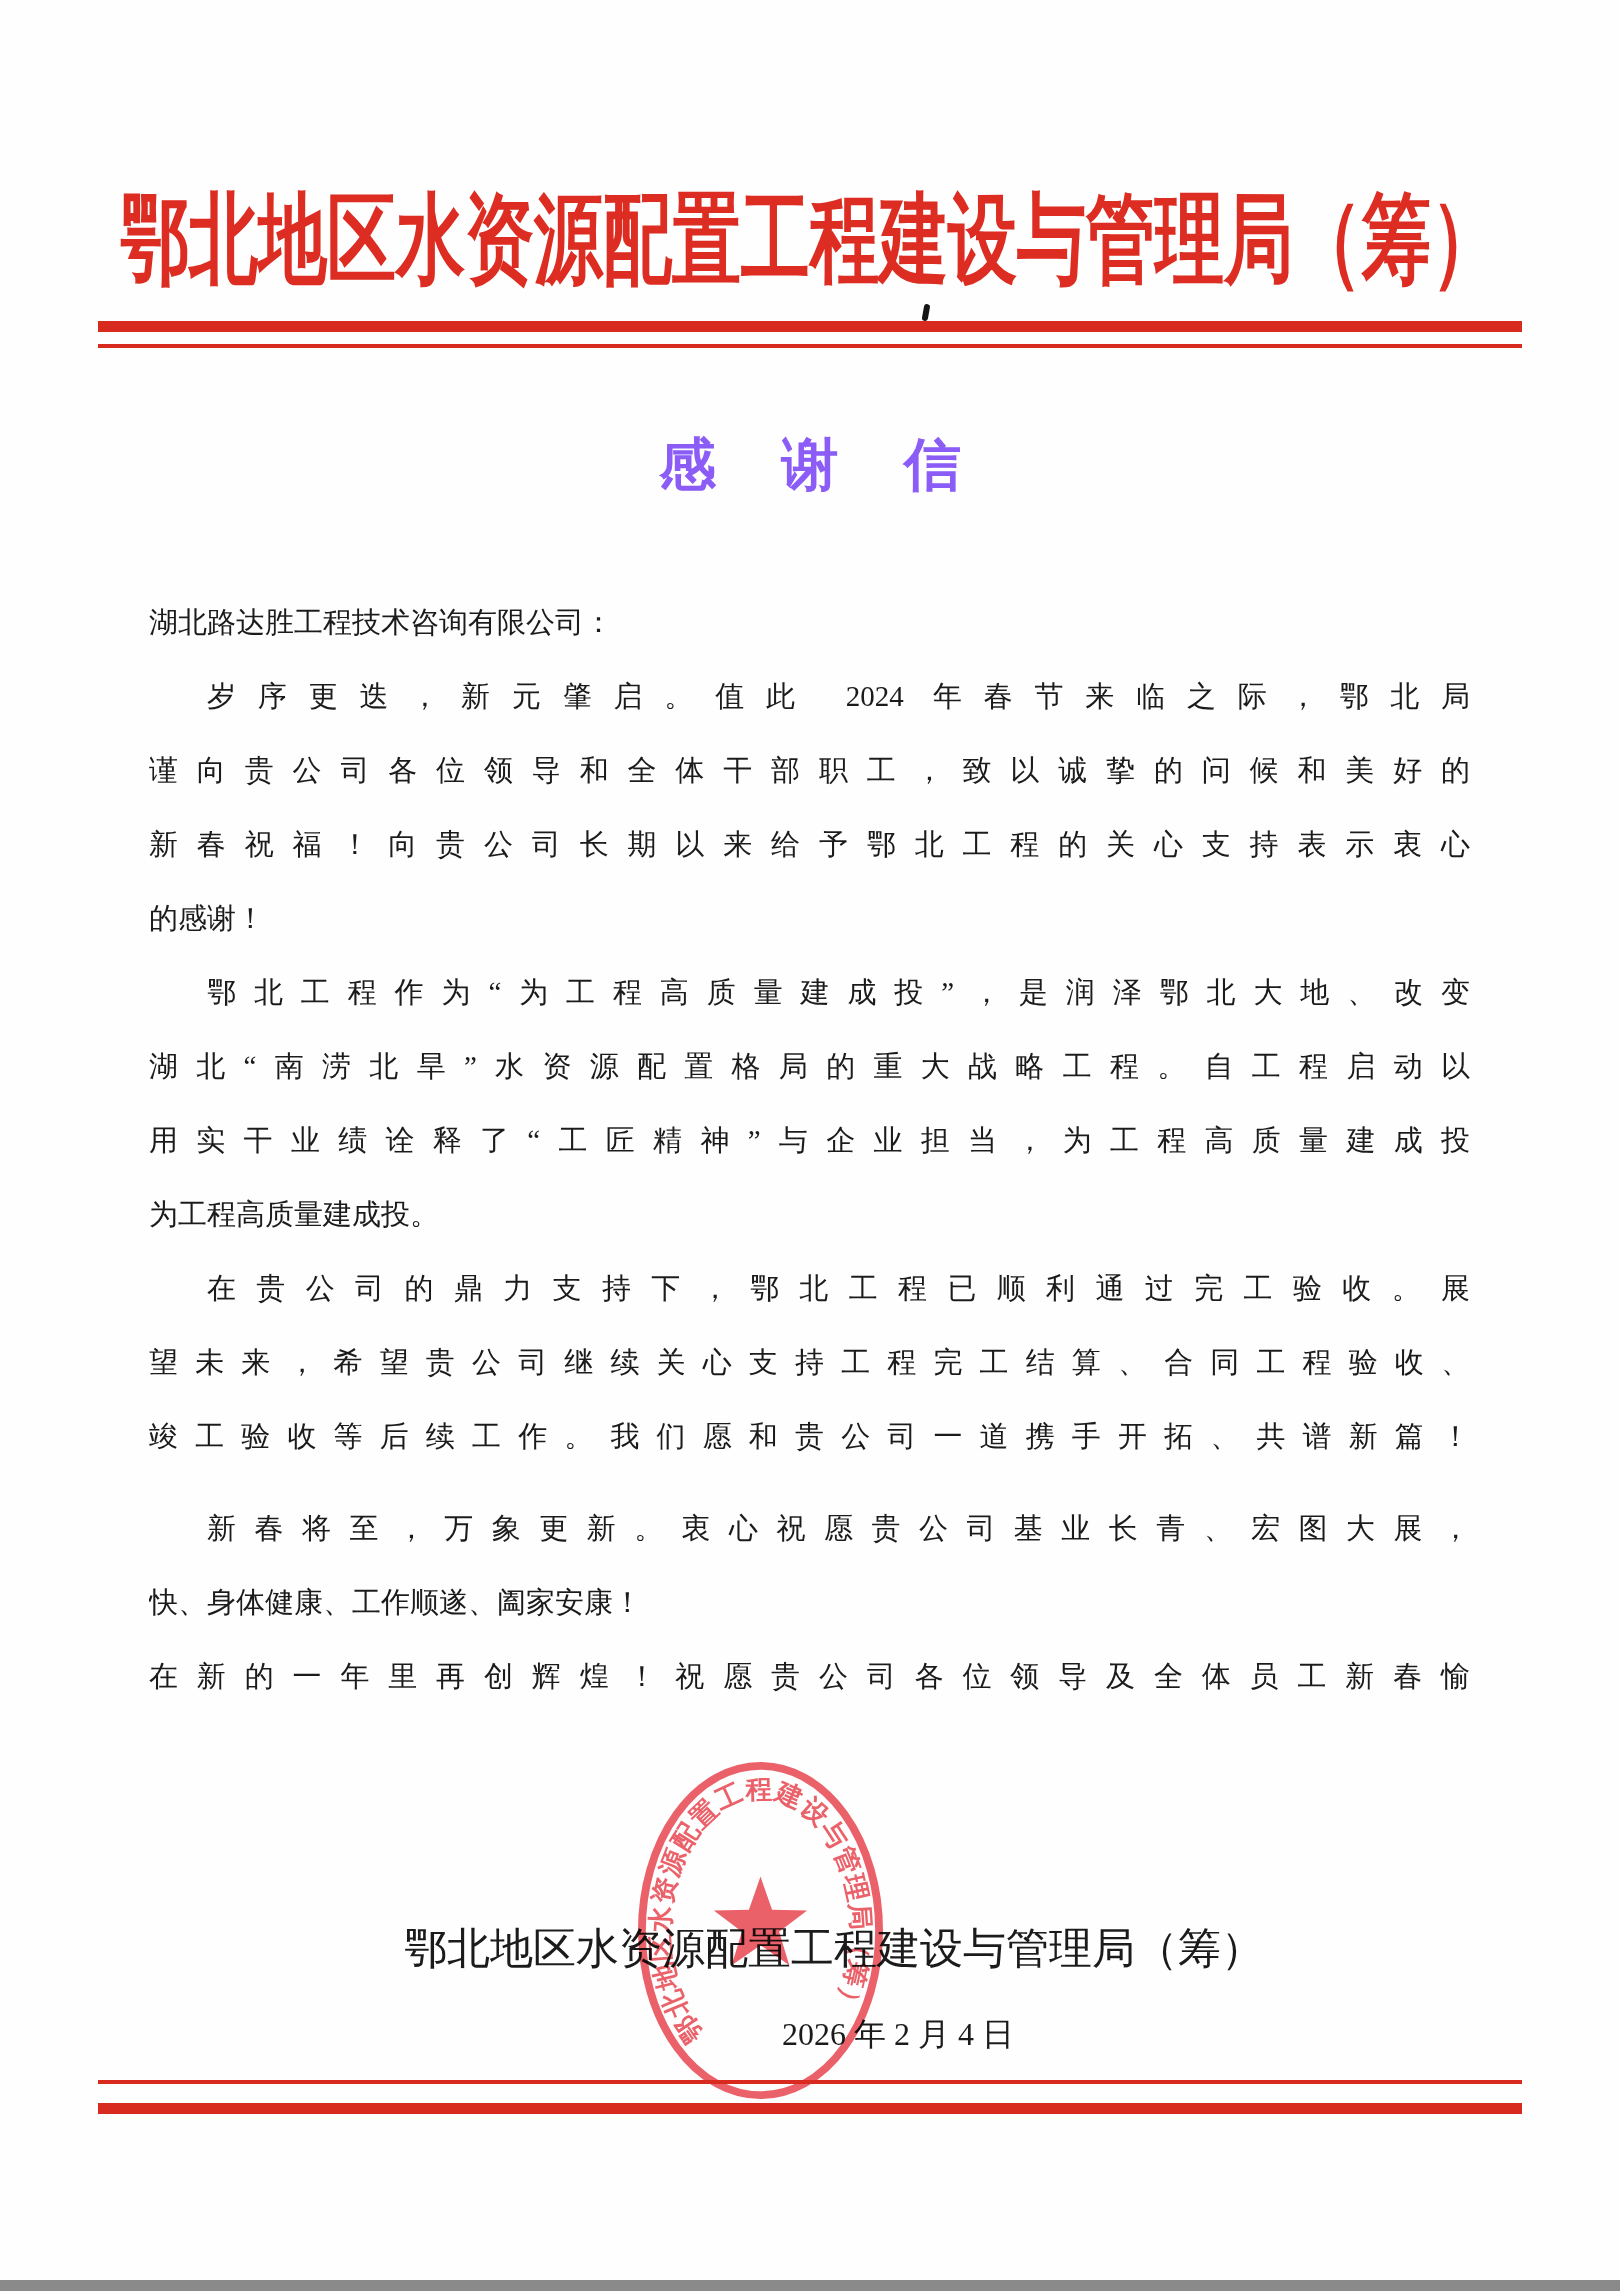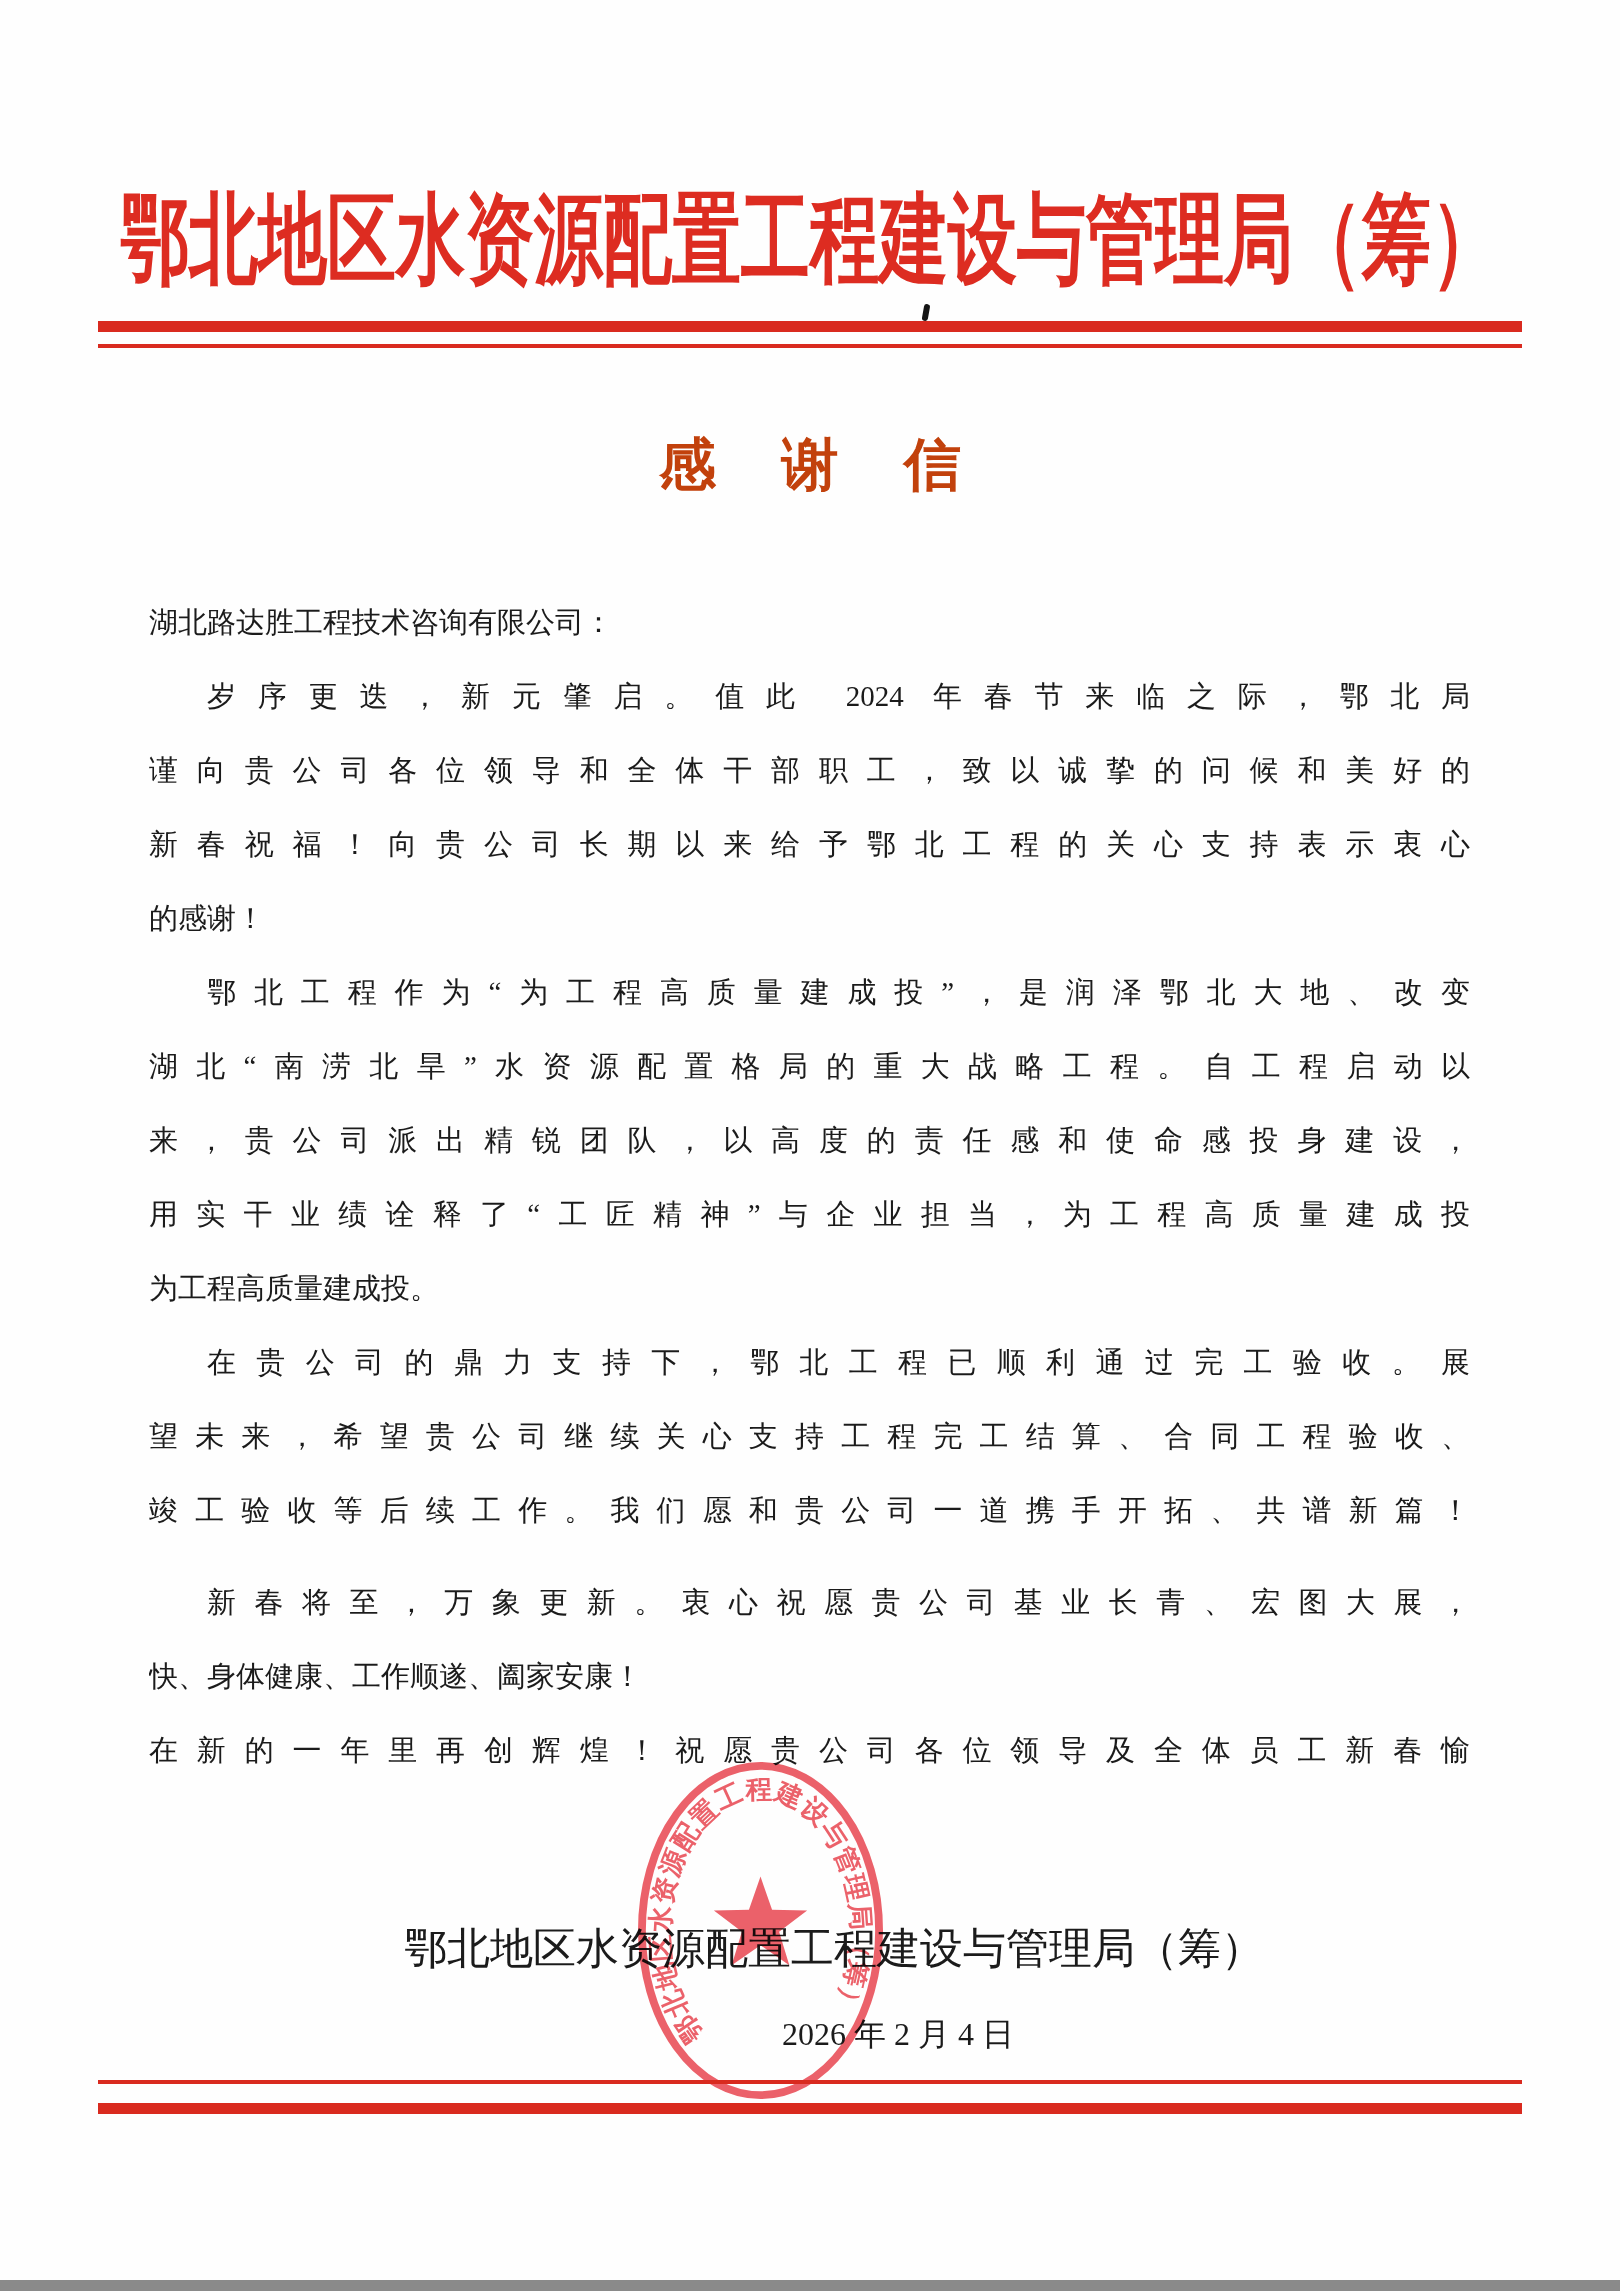--- a/index.html
+++ b/index.html
@@ -27,21 +27,21 @@
   .rule-f-thin{top:2080px;height:3.9px;}
   .rule-f-thick{top:2103px;height:10.8px;}
   .ink-speck{
     position:absolute;top:304px;left:923px;width:5.9px;height:16.7px;
     background:#151515;border-radius:2.9px;transform:rotate(10deg);
   }
   
   .letter-title{
     position:absolute;top:427px;left:0;width:100%;
     margin:0;text-align:center;
-    font-size:57px;font-weight:bold;color:#c2410c;
+    font-size:57px;font-weight:bold;color:#8b5cf6;
     letter-spacing:1.15em;text-indent:1.15em;
     white-space:nowrap;
   }
   
   .letter-body{
     position:absolute;top:585px;left:149px;width:1321px;
     font-size:29px;line-height:74px;
   }
   .line{
     height:74px;overflow:hidden;
@@ -86,21 +86,20 @@
   <main class="letter-body">
     <div class="line">湖北路达胜工程技术咨询有限公司：</div>
 
     <div class="line indent stretch">岁序更迭，新元肇启。值此 2024 年春节来临之际，鄂北局</div>
     <div class="line stretch">谨向贵公司各位领导和全体干部职工，致以诚挚的问候和美好的</div>
     <div class="line stretch">新春祝福！向贵公司长期以来给予鄂北工程的关心支持表示衷心</div>
     <div class="line">的感谢！</div>
 
     <div class="line indent stretch">鄂北工程作为“为工程高质量建成投”，是润泽鄂北大地、改变</div>
     <div class="line stretch">湖北“南涝北旱”水资源配置格局的重大战略工程。自工程启动以</div>
-    <div class="line stretch">来，贵公司派出精锐团队，以高度的责任感和使命感投身建设，</div>
     <div class="line stretch">用实干业绩诠释了“工匠精神”与企业担当，为工程高质量建成投</div>
     <div class="line">为工程高质量建成投。</div>
 
     <div class="line indent stretch">在贵公司的鼎力支持下，鄂北工程已顺利通过完工验收。展</div>
     <div class="line stretch">望未来，希望贵公司继续关心支持工程完工结算、合同工程验收、</div>
     <div class="line stretch">竣工验收等后续工作。我们愿和贵公司一道携手开拓、共谱新篇！</div>
 
     <div class="line indent stretch gap-before">新春将至，万象更新。衷心祝愿贵公司基业长青、宏图大展，</div>
     <div class="line">快、身体健康、工作顺遂、阖家安康！</div>
     <div class="line stretch">在新的一年里再创辉煌！祝愿贵公司各位领导及全体员工新春愉</div>

